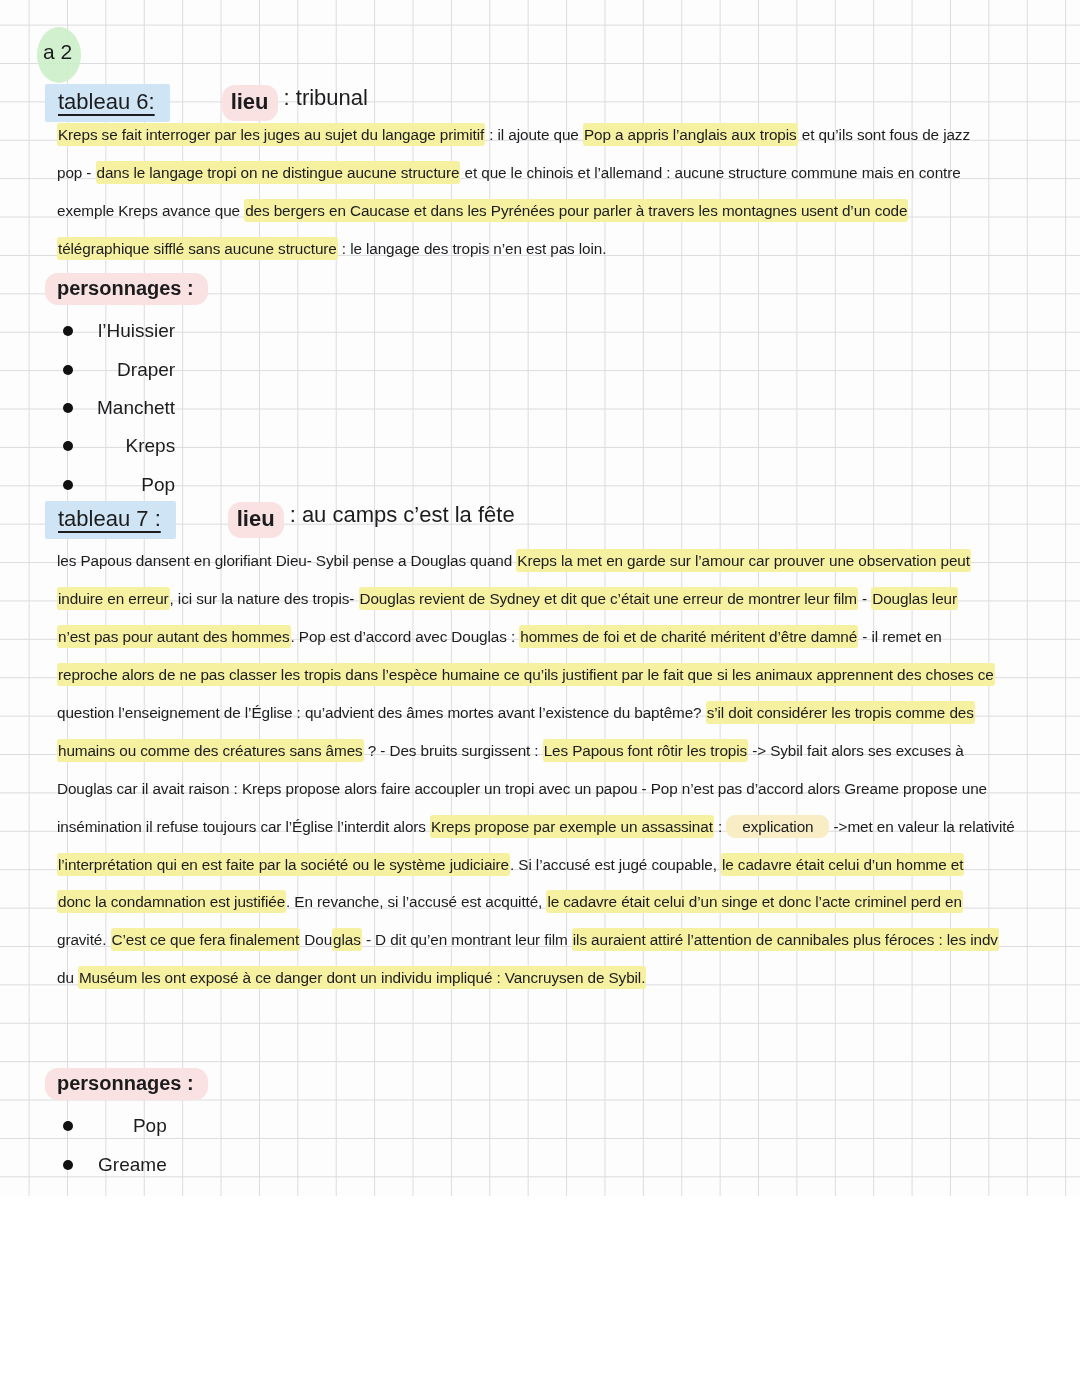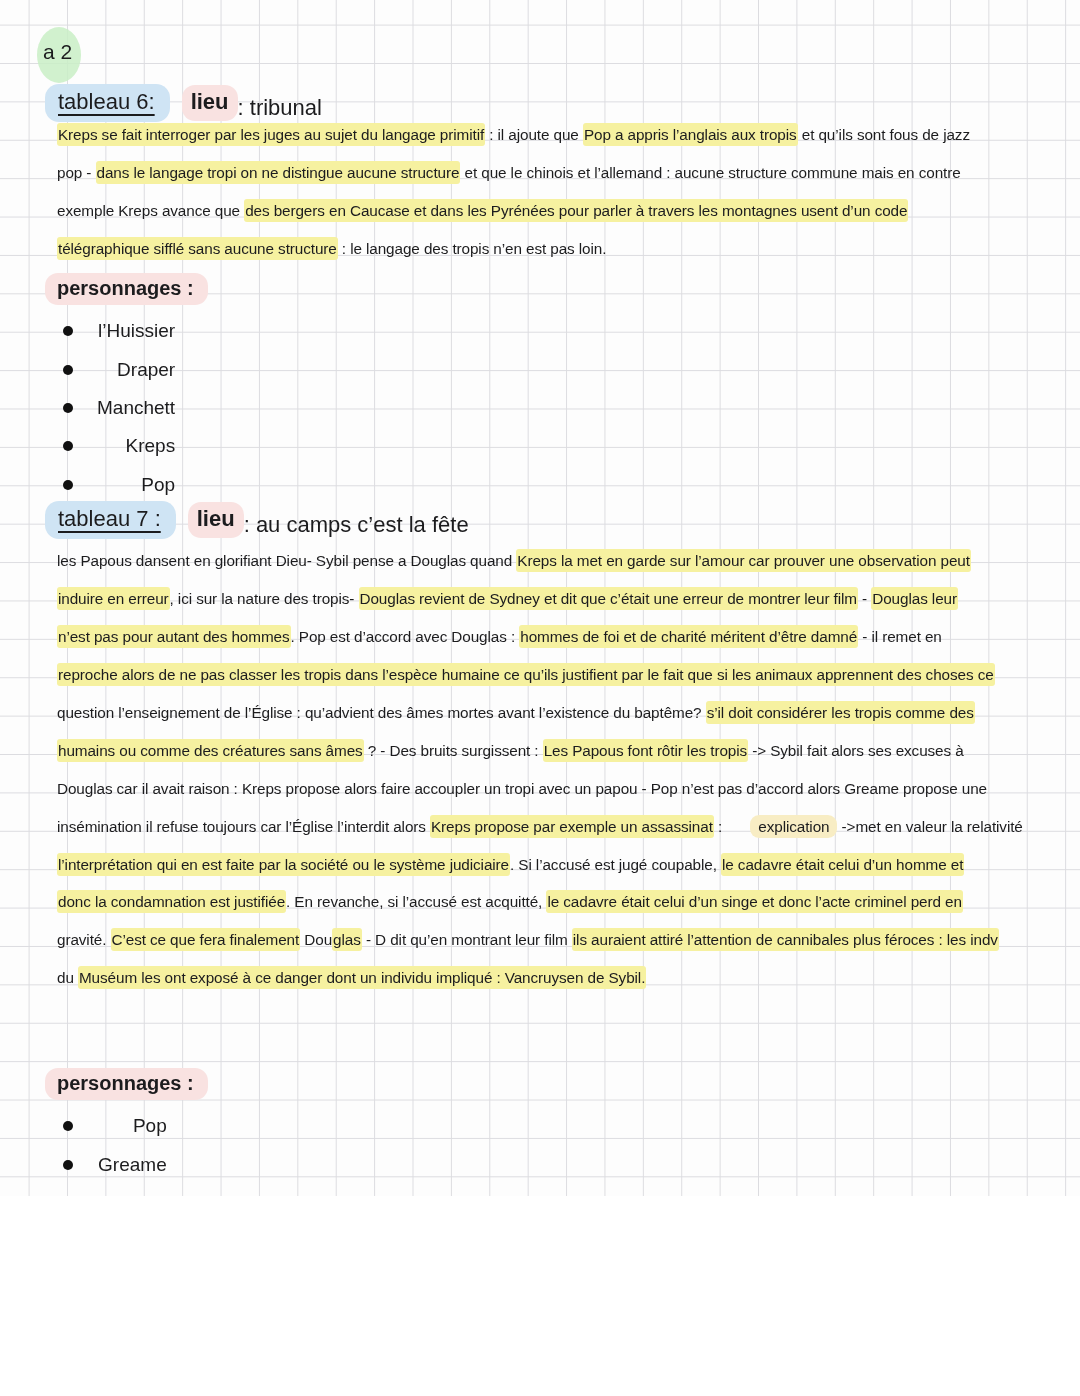--- a/index.html
+++ b/index.html
@@ -20,34 +20,34 @@
     background-position:28.6px 24.6px;
   }
   .note-label{position:absolute;left:43px;top:40px;font-size:21px;z-index:1;}
   .blob-green{position:absolute;left:37px;top:27px;width:44px;height:56px;
     background:var(--hl-green);border-radius:50%;opacity:.85;z-index:0;}
   .note-label .txt{position:relative;z-index:1;}
 
   .h-tableau{position:absolute;left:45px;display:flex;align-items:center;gap:12px;z-index:1;}
   .h-tableau.s0{top:84px;}
   .h-tableau.s1{top:501px;}
-  .pill-blue{background:var(--hl-blue);border-radius:14px;padding:5px 15px 7px 13px;}
+  .pill-blue{background:var(--hl-blue);border-radius:2px;padding:5px 15px 7px 13px;}
   .pill-blue .u{font-size:22px;text-decoration:underline;text-decoration-thickness:2px;text-underline-offset:5px;}
-  .lieu-group{display:flex;align-items:flex-end;}
+  .lieu-group{display:flex;align-items:flex-start;gap:6px;margin-left:40px;}
   .pill-pink-sm{background:var(--hl-pink);border-radius:13px;padding:4px 9px 6px 9px;}
   .lieu-word{font-size:22px;font-weight:bold;}
   .lieu-val{font-size:22px;}
 
   .para{position:absolute;left:57px;width:967px;z-index:1;}
   .para.p0{top:116px;}
   .para.p1{top:542px;}
   .tline{height:38px;line-height:38px;font-size:15.3px;letter-spacing:-0.1px;white-space:nowrap;overflow:hidden;}
   .para.p1 .tline{height:37.95px;line-height:37.95px;}
   .seg-y{background:var(--hl-y);border-radius:3px;padding:3px 1px;}
-  .seg-ys{background:var(--hl-ys);border-radius:9px;padding:3px 8px;margin-left:24px;}
+  .seg-ys{background:var(--hl-ys);border-radius:9px;padding:3px 16px;}
 
   .h-pers{position:absolute;left:45px;z-index:1;}
   .h-pers.s0{top:277px;}
   .h-pers.s1{top:1072px;}
   .pill-pink{background:var(--hl-pink);border-radius:13px;padding:4px 14px 6px 12px;font-size:20px;font-weight:bold;}
 
   .blist{position:absolute;left:63px;list-style:none;z-index:1;}
   .blist.s0{top:312px;}
   .blist.s1{top:1107px;}
   .blist li{height:38.4px;display:flex;align-items:center;justify-content:space-between;}

